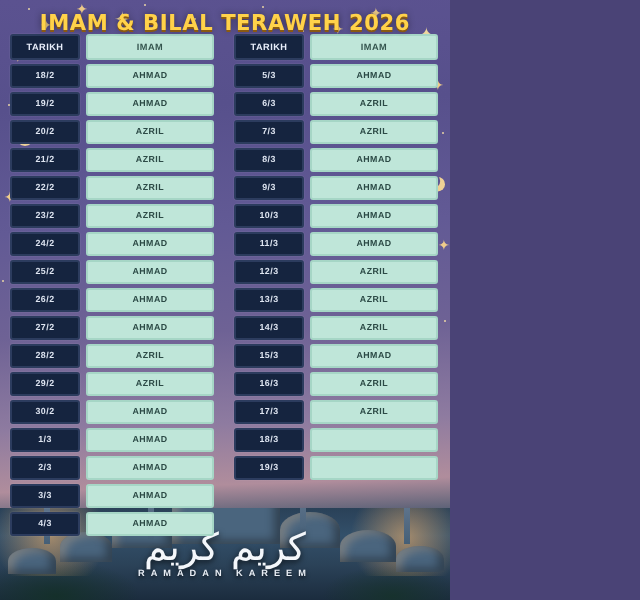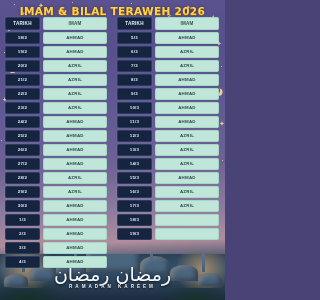--- a/index.html
+++ b/index.html
@@ -270,17 +270,17 @@
     <span class="dome" style="left:30px;top:12px;width:26px;height:15px;"></span>
     <span class="dome" style="left:170px;top:11px;width:28px;height:16px;"></span>
     <span class="dome" style="left:4px;top:20px;width:24px;height:13px;"></span>
     <span class="dome" style="left:198px;top:19px;width:24px;height:13px;"></span>
 
     <span class="min" style="left:22px;top:-12px;height:30px;"></span>
     <span class="min" style="left:74px;top:-20px;height:36px;"></span>
     <span class="min" style="left:150px;top:-20px;height:36px;"></span>
     <span class="min" style="left:202px;top:-12px;height:30px;"></span>
 
-    <div class="calli">رمضان رمضان</div>
+    <div class="calli">كريم كريم</div>
     <div class="calli-sub">RAMADAN KAREEM</div>
   </div>
 
 </div>
 
 </body></html>

